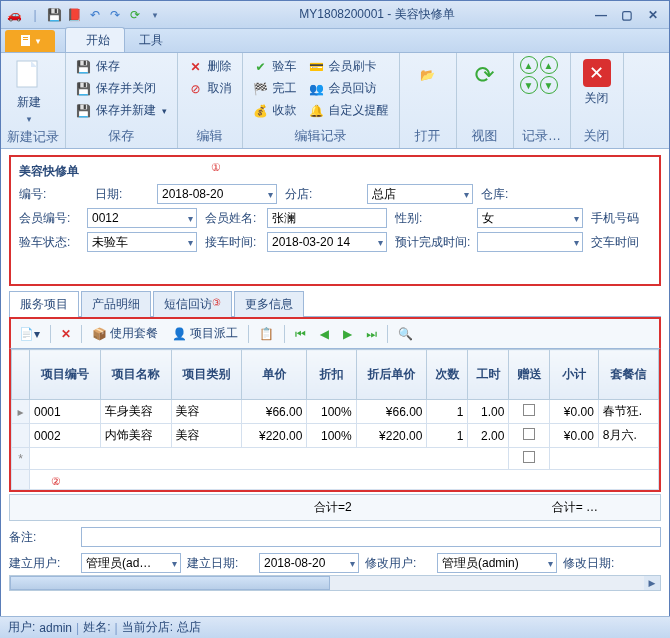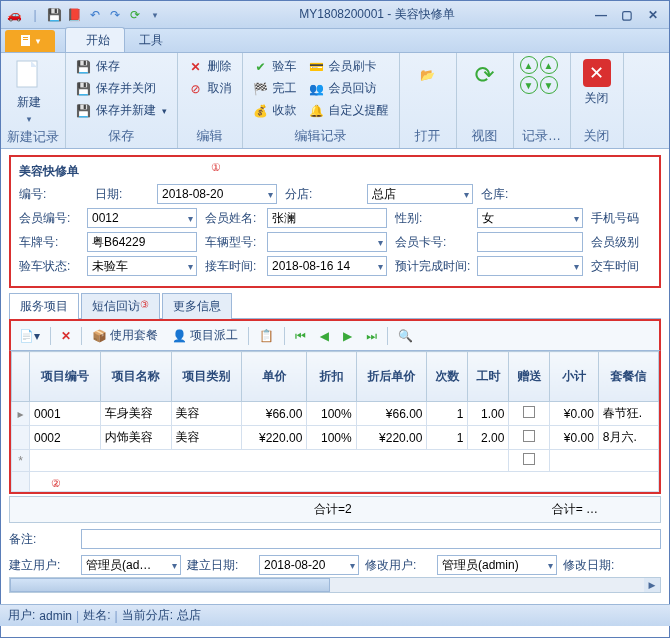--- a/index.html
+++ b/index.html
@@ -24,21 +24,21 @@
 .rgroup { border-right: 1px solid #b8ccde; padding: 3px 6px 2px; display: flex; flex-direction: column; }
 .rgroup .items { flex: 1; display: flex; align-items: flex-start; gap: 4px; }
 .rgroup .glabel { text-align: center; color: #4a6a9a; font-size: 13px; padding: 1px 0; }
 .big-btn { display: flex; flex-direction: column; align-items: center; gap: 3px; padding: 3px 6px; cursor: pointer; color: #2a4a7a; }
 .big-btn .ic { width: 32px; height: 32px; display: flex; align-items: center; justify-content: center; }
 .vstack { display: flex; flex-direction: column; gap: 1px; }
 .sm-btn { display: flex; align-items: center; gap: 4px; padding: 2px 4px; cursor: pointer; color: #2a4a7a; white-space: nowrap; }
 .sm-btn .ic { width: 16px; height: 16px; display: flex; align-items: center; justify-content: center; }
 
 
-.form-wrap { margin: 6px 8px 4px; border: 2px solid #d93030; padding: 6px 8px 6px; position: relative; }
+.form-wrap { margin: 6px 8px 4px; border: 2px solid #d93030; padding: 6px 8px 28px; position: relative; }
 .form-title { color: #2a4a7a; font-weight: bold; margin-bottom: 4px; }
 .badge1 { position: absolute; top: 4px; left: 200px; color: #d93030; font-size: 11px; }
 .frow { display: flex; align-items: center; margin: 4px 0; gap: 0; }
 .fcell-l { width: 68px; color: #2a4a7a; }
 .fcell-i { width: 110px; }
 .fcell-l2 { width: 70px; color: #2a4a7a; padding-left: 8px; }
 .fcell-i2 { width: 120px; }
 .fcell-l3 { width: 90px; color: #2a4a7a; padding-left: 8px; }
 .fcell-i3 { width: 106px; }
 .fcell-l4 { width: 60px; color: #2a4a7a; padding-left: 8px; }
@@ -83,21 +83,21 @@
 .brow { margin: 6px 8px 2px; display: flex; align-items: center; gap: 6px; }
 .brow .lbl { color: #2a4a7a; width: 66px; }
 .brow .full { flex: 1; }
 .brow .winp { width: 100px; }
 .hscroll { margin: 2px 8px; height: 16px; background: #e8eef6; border: 1px solid #b8ccde; position: relative; }
 .hscroll .thumb { position: absolute; left: 0; top: 0; bottom: 0; width: 320px; background: linear-gradient(#d2e3f7, #b8cee8); border: 1px solid #9db8d9; }
 .hscroll .arr { position: absolute; top: 0; bottom: 0; width: 16px; background: #dce7f4; display: flex; align-items: center; justify-content: center; color: #4a6a9a; font-size: 9px; }
 .hscroll .arr.l { left: 0; } .hscroll .arr.r { right: 0; }
 
 
-.status { position: absolute; bottom: 12px; left: 0; right: 0; height: 22px; background: linear-gradient(#dbe7f7, #c2d7f0); border-top: 1px solid #9db8d9; display: flex; align-items: center; padding: 0 8px; gap: 4px; color: #2a4a7a; }
+.status { position: absolute; bottom: 0; left: 0; right: 0; height: 22px; background: linear-gradient(#dbe7f7, #c2d7f0); border-top: 1px solid #9db8d9; display: flex; align-items: center; padding: 0 8px; gap: 4px; color: #2a4a7a; }
 .status .sep { color: #7a9aca; }
 </style>
 </head>
 <body>
 
 <div class="titlebar">
   <div class="qat">
     <span class="ico">🚗</span>
     <span class="ico" style="color:#7a9aca">|</span>
     <span class="ico">💾</span>
@@ -286,65 +286,45 @@
       </div>
     <div class="fcell-l3">性别:</div>
     <div class="fcell-i3">
         <div class="inp sel">
           <span class="val">女</span>
         </div>
       </div>
     <div class="fcell-l4">手机号码</div>
   </div>
   <div class="frow">
-    <div class="fcell-l">车牌号:</div>
-    <div class="fcell-i">
-        <div class="inp">
-          <span class="val">粤B64229</span>
-        </div>
-      </div>
-    <div class="fcell-l2">车辆型号:</div>
-    <div class="fcell-i2">
-        <div class="inp sel">
-          <span class="val"></span>
-        </div>
-      </div>
-    <div class="fcell-l3">会员卡号:</div>
-    <div class="fcell-i3">
-        <div class="inp">
-          <span class="val"></span>
-        </div>
-      </div>
-    <div class="fcell-l4">会员级别</div>
-  </div>
-  <div class="frow">
     <div class="fcell-l">验车状态:</div>
     <div class="fcell-i">
         <div class="inp sel">
           <span class="val">未验车</span>
         </div>
       </div>
     <div class="fcell-l2">接车时间:</div>
     <div class="fcell-i2">
         <div class="inp date">
-          <span class="val">2018-08-16 14</span>
+          <span class="val">2018-03-20 14</span>
         </div>
       </div>
     <div class="fcell-l3">预计完成时间:</div>
     <div class="fcell-i3">
         <div class="inp date">
           <span class="val"></span>
         </div>
       </div>
     <div class="fcell-l4">交车时间</div>
   </div>
 </div>
 
 <div class="dtabs">
   <div class="dtab active">服务项目</div>
+  <div class="dtab">产品明细</div>
   <div class="dtab"><span>短信回访</span><span class="badge3">③</span></div>
   <div class="dtab">更多信息</div>
 </div>
 
 <div class="dtoolbar">
   <span class="tbtn">📄▾</span>
   <span class="tsep"></span>
   <span class="tbtn" style="color:#d93030;font-weight:bold">✕</span>
   <span class="tsep"></span>
   <span class="tbtn">

